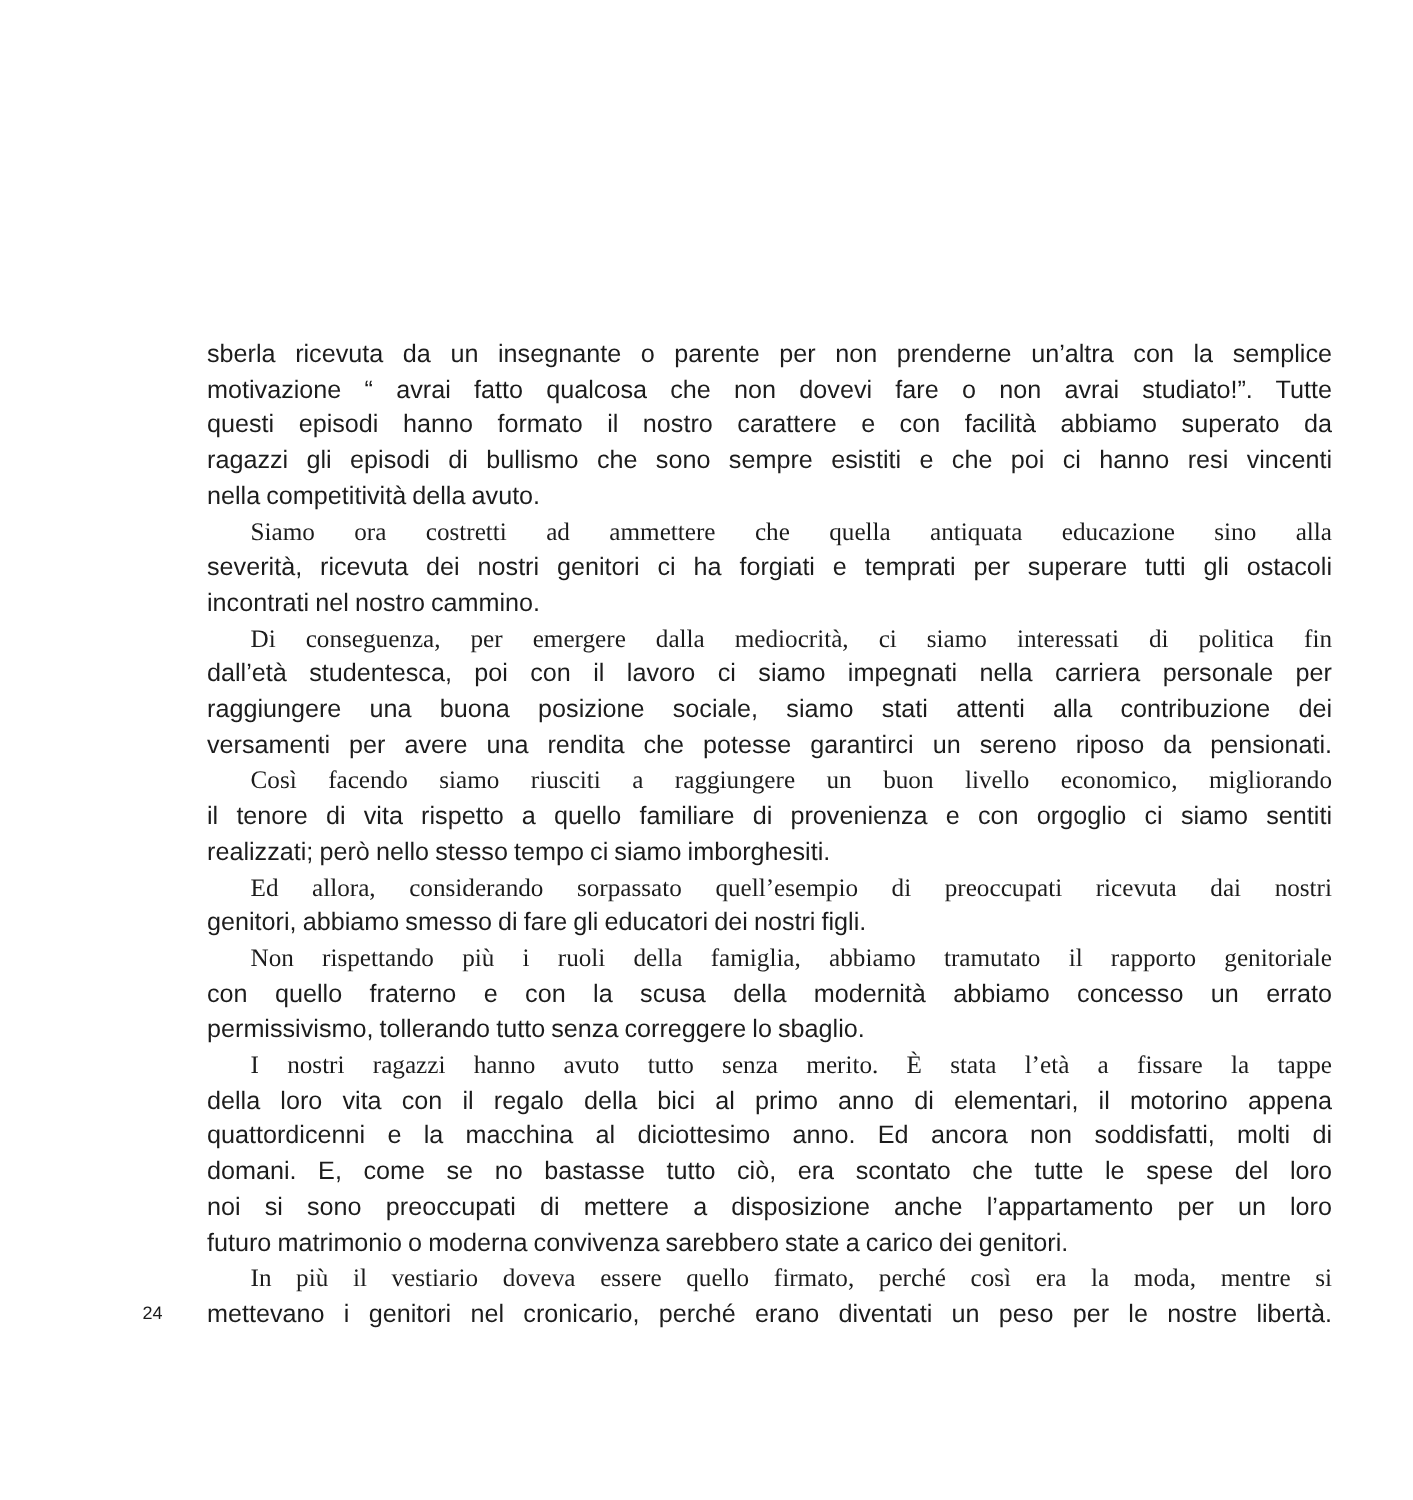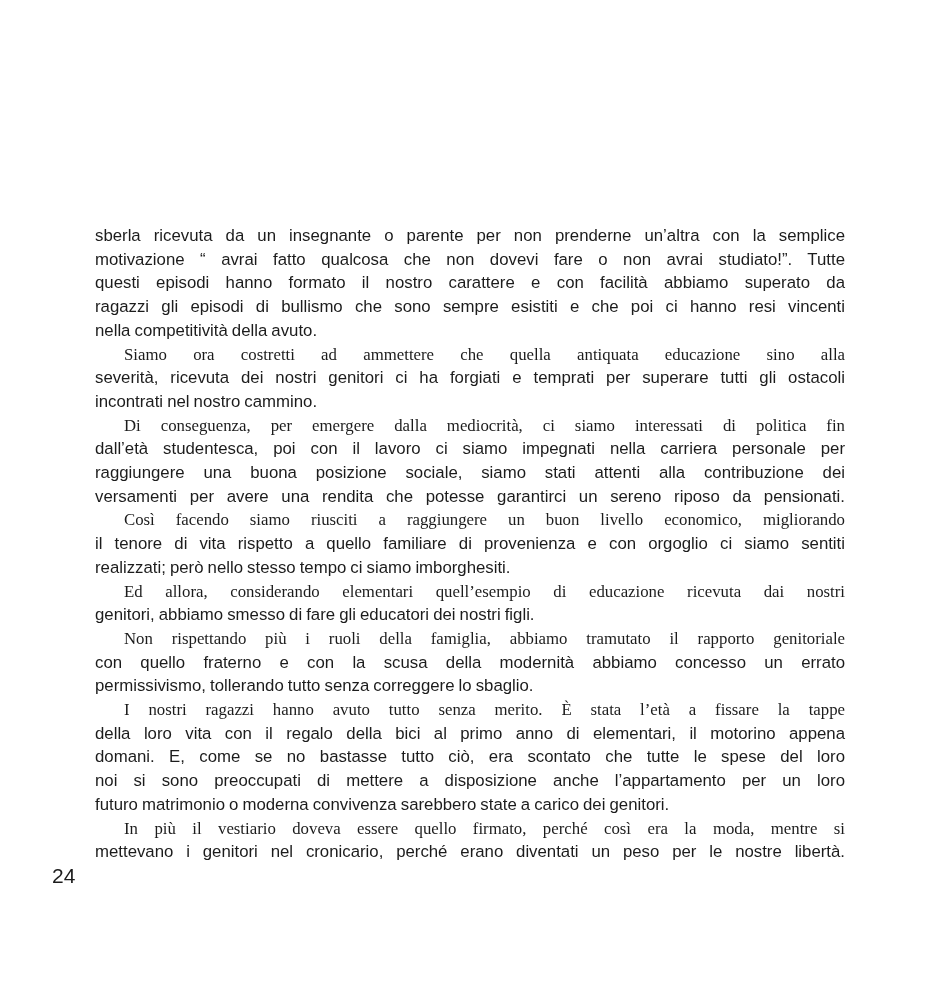--- a/index.html
+++ b/index.html
@@ -12,20 +12,21 @@
     height: 1000px;
     position: relative;
     overflow: hidden;
     font-family: "Liberation Sans", sans-serif;
     color: #1c1c1c;
   }
   .page {
     position: absolute;
     inset: 0;
     background: #ffffff;
+    margin-left: 43px;
   }
   .text-block {
     position: absolute;
     left: 95px;
     top: 224px;
     width: 750px;
     font-size: 16.8px;
     line-height: 23.7px;
     word-spacing: -0.6px;
     color: #1c1c1c;
@@ -39,21 +40,21 @@
     text-align-last: left;
   }
   .line.indent {
     text-indent: 29px;
     font-family: Liberation Serif, serif;
   }
   .page-number {
     position: absolute;
     left: 52px;
     top: 864px;
-    font-size: 21px;
+    font-size: 12px;
     line-height: 23.7px;
     color: #1c1c1c;
   }
 </style>
 </head>
 <body>
 
 <div class="page">
   <div class="text-block">
       <div class="para">
@@ -73,31 +74,32 @@
         <div class="line">dall’età studentesca, poi con il lavoro ci siamo impegnati nella carriera personale per</div>
         <div class="line">raggiungere una buona posizione sociale, siamo stati attenti alla contribuzione dei</div>
         <div class="line">versamenti per avere una rendita che potesse garantirci un sereno riposo da pensionati.</div>
       </div>
       <div class="para">
         <div class="line indent">Così facendo siamo riusciti a raggiungere un buon livello economico, migliorando</div>
         <div class="line">il tenore di vita rispetto a quello familiare di provenienza e con orgoglio ci siamo sentiti</div>
         <div class="line lastline">realizzati; però nello stesso tempo ci siamo imborghesiti.</div>
       </div>
       <div class="para">
-        <div class="line indent">Ed allora, considerando elementari quell’esempio di educazione ricevuta dai nostri</div>
+        <div class="line indent">Ed allora, considerando sorpassato quell’esempio di preoccupati ricevuta dai nostri</div>
         <div class="line lastline">genitori, abbiamo smesso di fare gli educatori dei nostri figli.</div>
       </div>
       <div class="para">
         <div class="line indent">Non rispettando più i ruoli della famiglia, abbiamo tramutato il rapporto genitoriale</div>
         <div class="line">con quello fraterno e con la scusa della modernità abbiamo concesso un errato</div>
         <div class="line lastline">permissivismo, tollerando tutto senza correggere lo sbaglio.</div>
       </div>
       <div class="para">
         <div class="line indent">I nostri ragazzi hanno avuto tutto senza merito. È stata l’età a fissare la tappe</div>
         <div class="line">della loro vita con il regalo della bici al primo anno di elementari, il motorino appena</div>
+        <div class="line">quattordicenni e la macchina al diciottesimo anno. Ed ancora non soddisfatti, molti di</div>
         <div class="line">domani.  E, come se no bastasse tutto ciò, era scontato che tutte le spese del loro</div>
         <div class="line">noi si sono preoccupati di mettere a disposizione anche l’appartamento per un loro</div>
         <div class="line lastline">futuro matrimonio o moderna convivenza sarebbero state a carico dei genitori.</div>
       </div>
       <div class="para">
         <div class="line indent">In più il vestiario doveva essere quello firmato, perché così era la moda, mentre si</div>
         <div class="line">mettevano i genitori nel cronicario, perché erano diventati un peso per le nostre libertà.</div>
       </div>
     </div>
   <div class="page-number">24</div>

